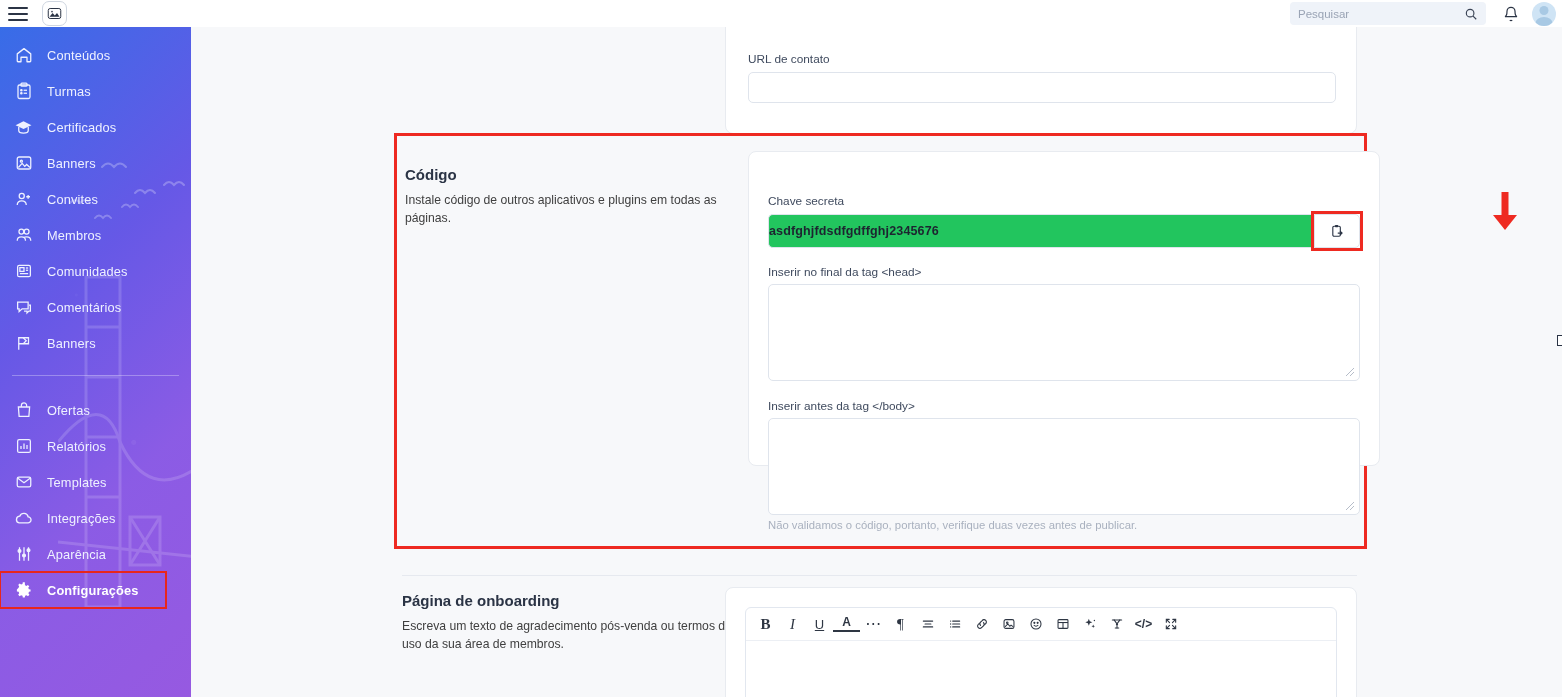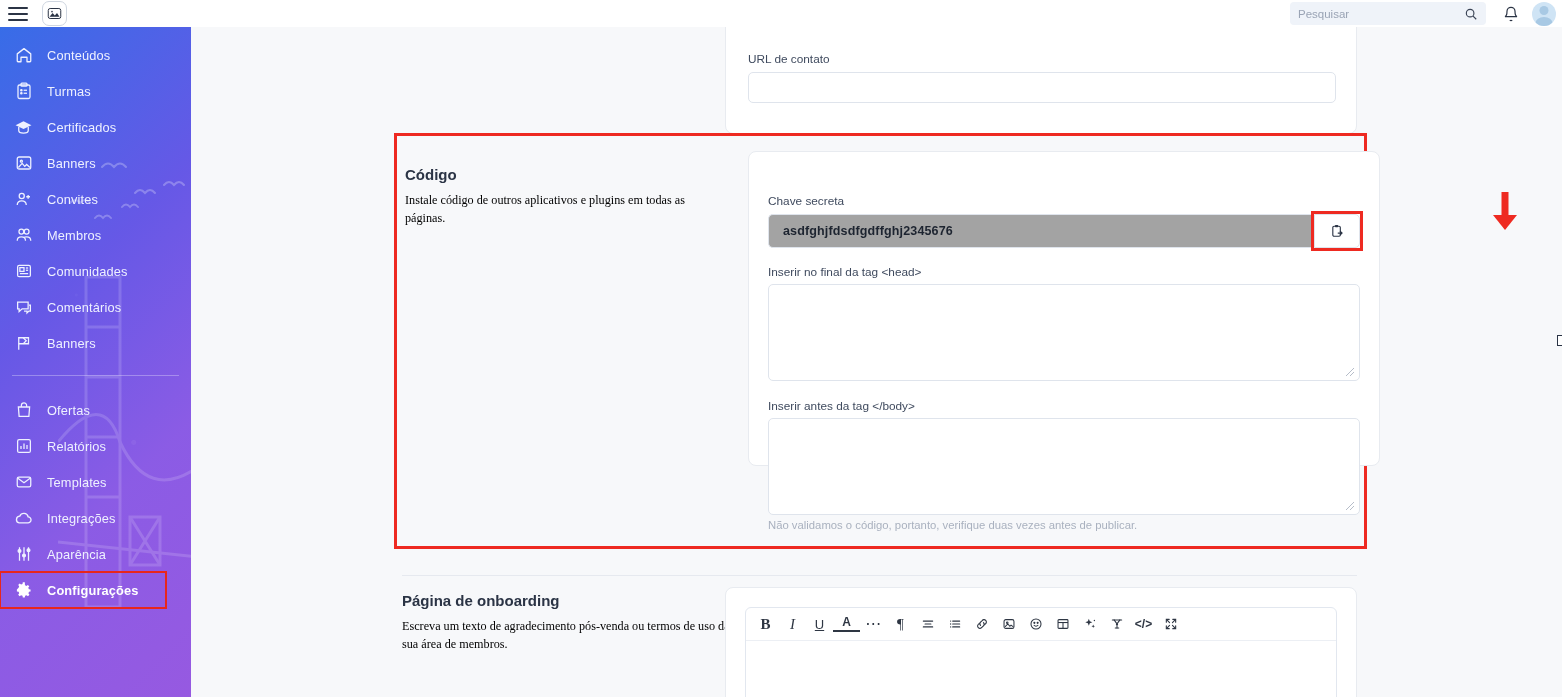--- a/index.html
+++ b/index.html
@@ -127,36 +127,36 @@
   }
 
   
   .codigo-hl {
     position: absolute; left: 203px; top: 106px;
     width: 973px; height: 416px;
     border: 3px solid #ee2a21;
     background: #f7f8fa;
   }
   .sec-title { font-size: 15px; color: #2b3445; font-weight: bold; }
-  .sec-desc  { font-size: 12.2px; color: #000000; line-height: 1.45; font-family: Liberation Serif, serif; }
+  .sec-desc  { font-size: 12.2px; color: #404040; line-height: 1.45; }
 
   .codigo-left { position: absolute; left: 8px; top: 30px; width: 318px; }
   .codigo-card {
     position: absolute; left: 351px; top: 15px;
     width: 632px; height: 315px;
   }
   .secret-row {
     position: absolute; left: 19px; top: 62px;
     width: 592px; height: 34px;
     display: flex; align-items: stretch;
   }
   .secret-input {
     flex: 1; border: 1px solid #dfe4ec; border-right: none;
-    border-radius: 5px 0 0 5px; background: #a3a3a3;
-    display: flex; align-items: center; padding-left: 14px;
+    border-radius: 5px 0 0 5px; background: #22c55e;
+    display: flex; align-items: center; 
     font-size: 12.5px; font-weight: bold; color: #1d2430; letter-spacing: .15px;
   }
   .copy-btn {
     width: 46px; border: 1px solid #dfe4ec; border-radius: 0 5px 5px 0;
     background: #fff; display: flex; align-items: center; justify-content: center;
     cursor: pointer; position: relative;
   }
   .copy-hl {
     position: absolute; left: -4px; top: -4px; right: -4px; bottom: -4px;
     border: 3px solid #ee2a21; pointer-events: none;

